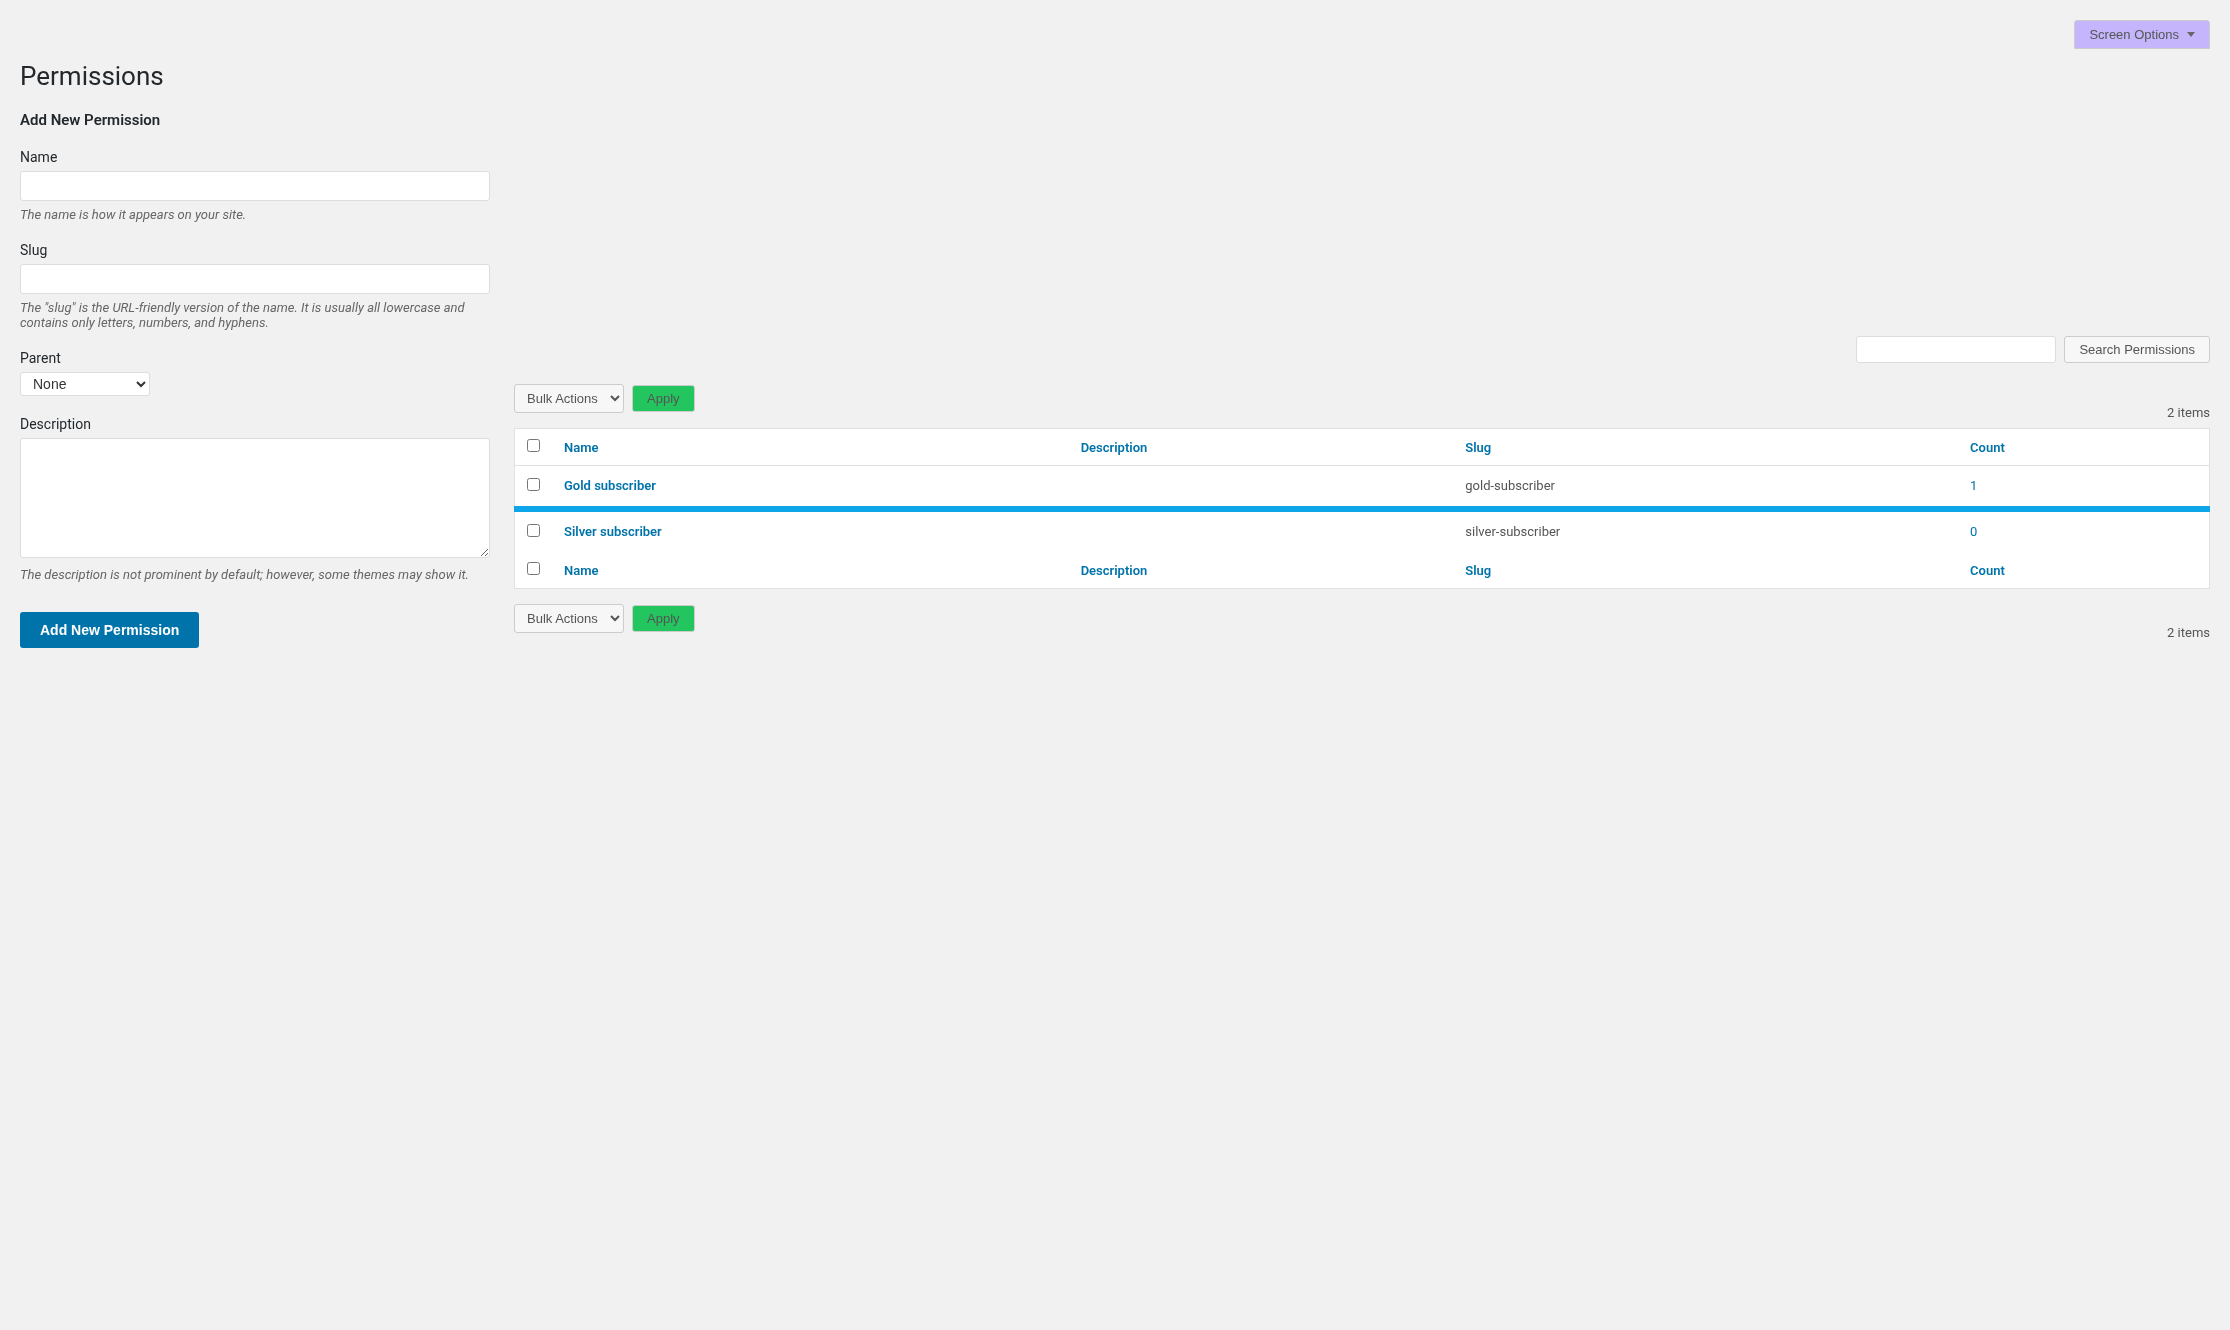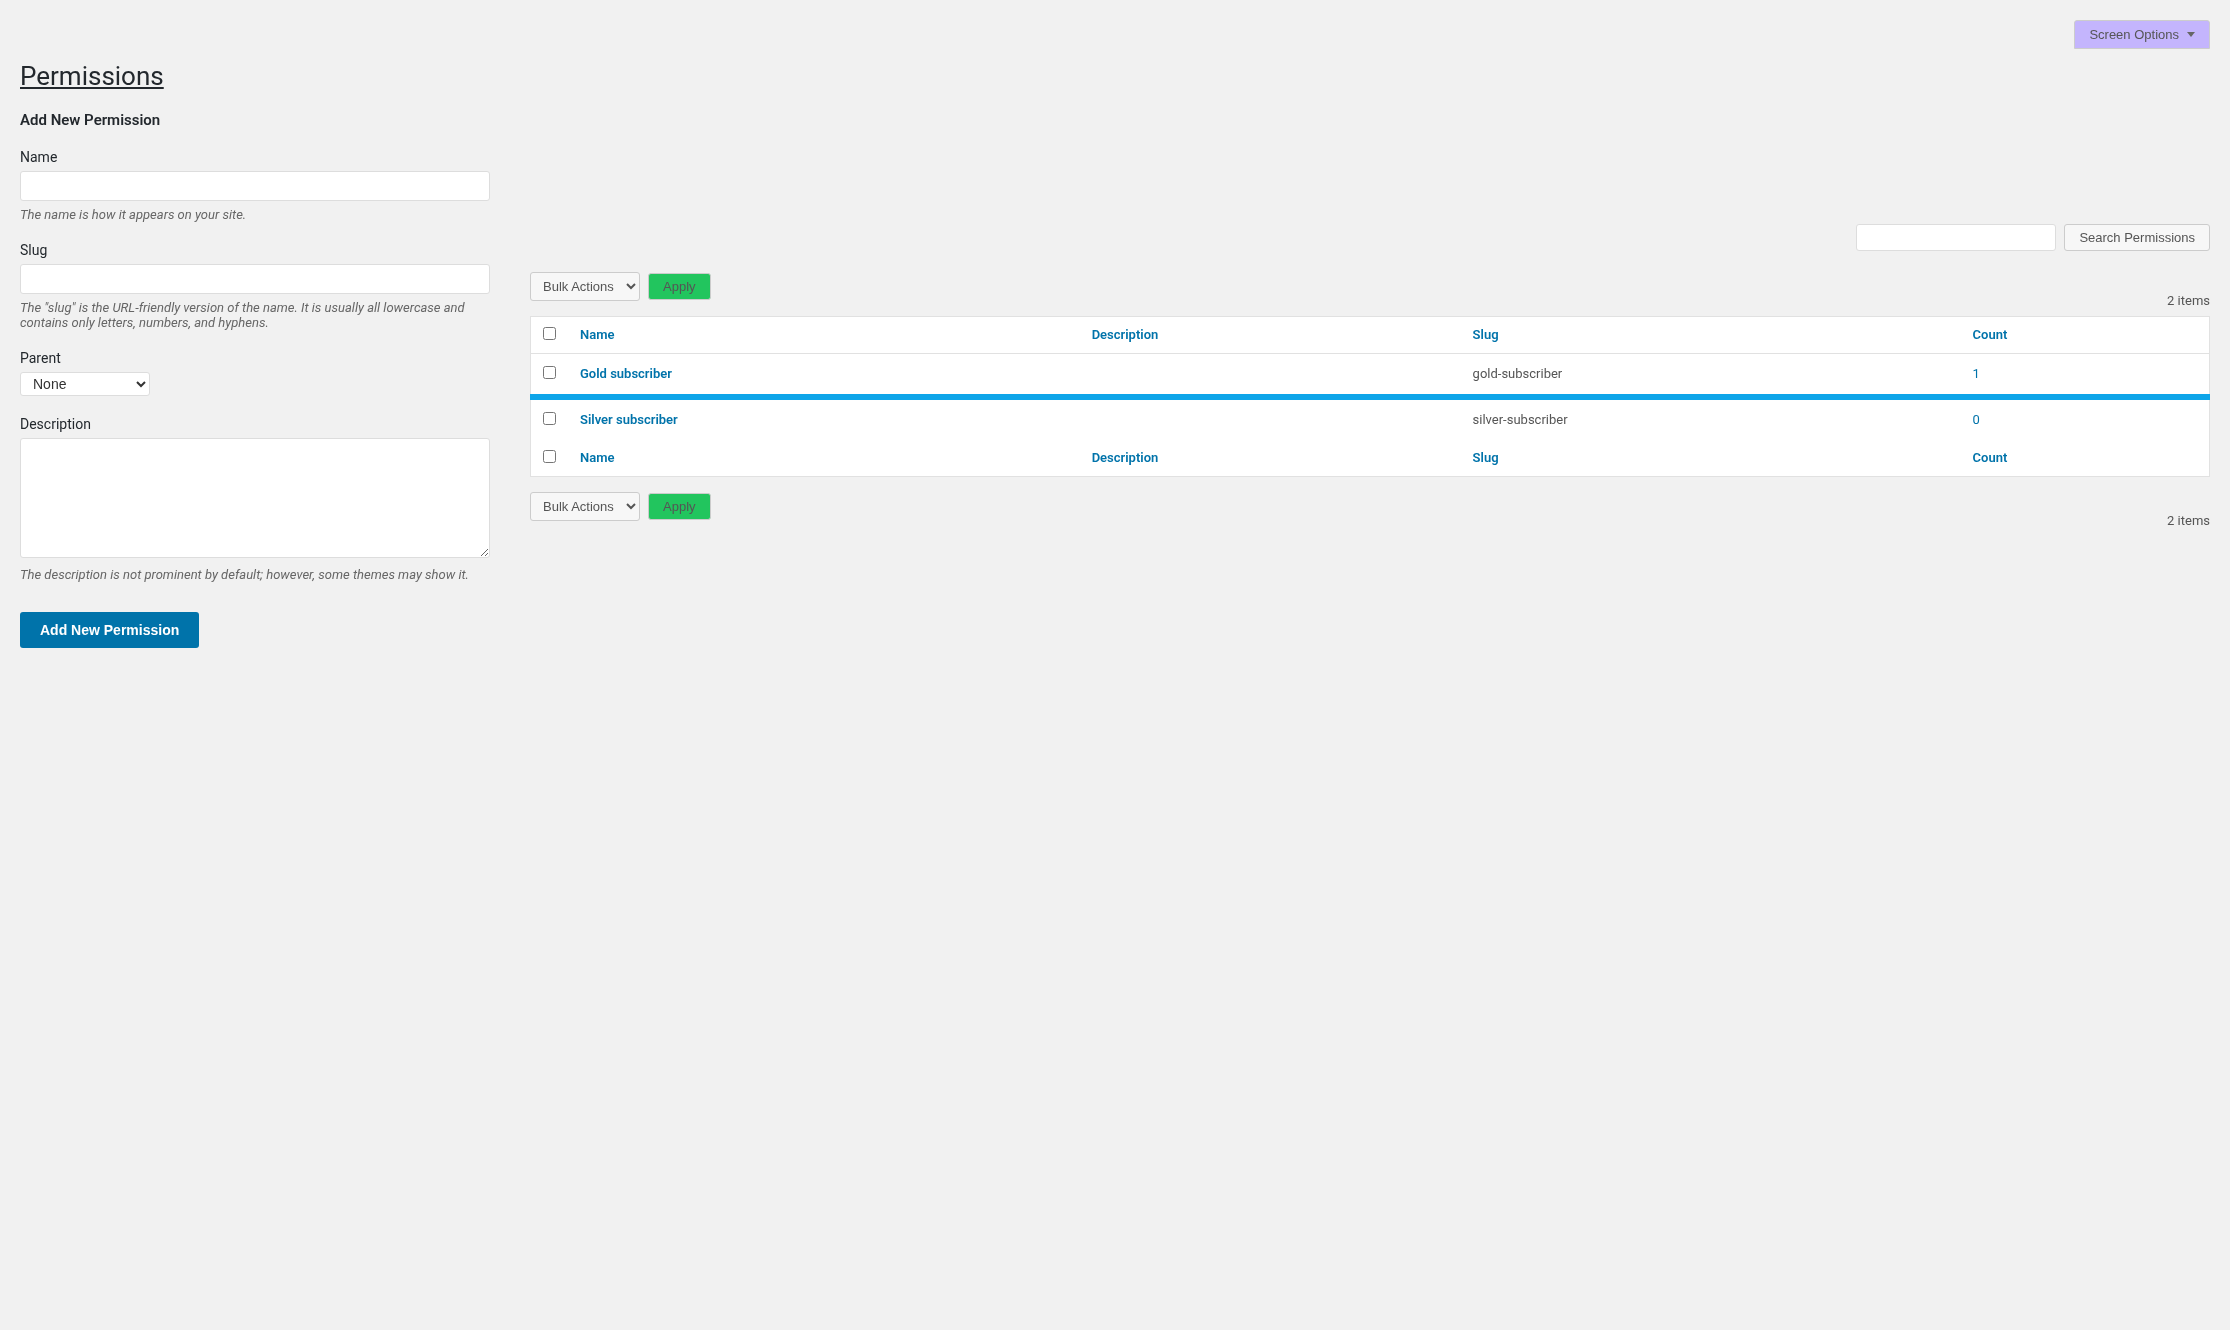--- a/index.html
+++ b/index.html
@@ -29,26 +29,25 @@
       color: #555;
       display: flex;
       align-items: center;
       gap: 6px;
     }
     .page-title {
       font-size: 26px;
       font-weight: 400;
       color: #23282d;
       margin-bottom: 20px;
-      text-decoration: underline;
     }
     .main-layout {
       display: flex;
-      gap: 30px;
-      align-items: center;
+      gap: 14px;
+      align-items: flex-end;
     }
     
     .left-panel {
       width: 480px;
       flex-shrink: 0;
     }
     .add-new-title {
       font-size: 15px;
       font-weight: 600;
       color: #23282d;

